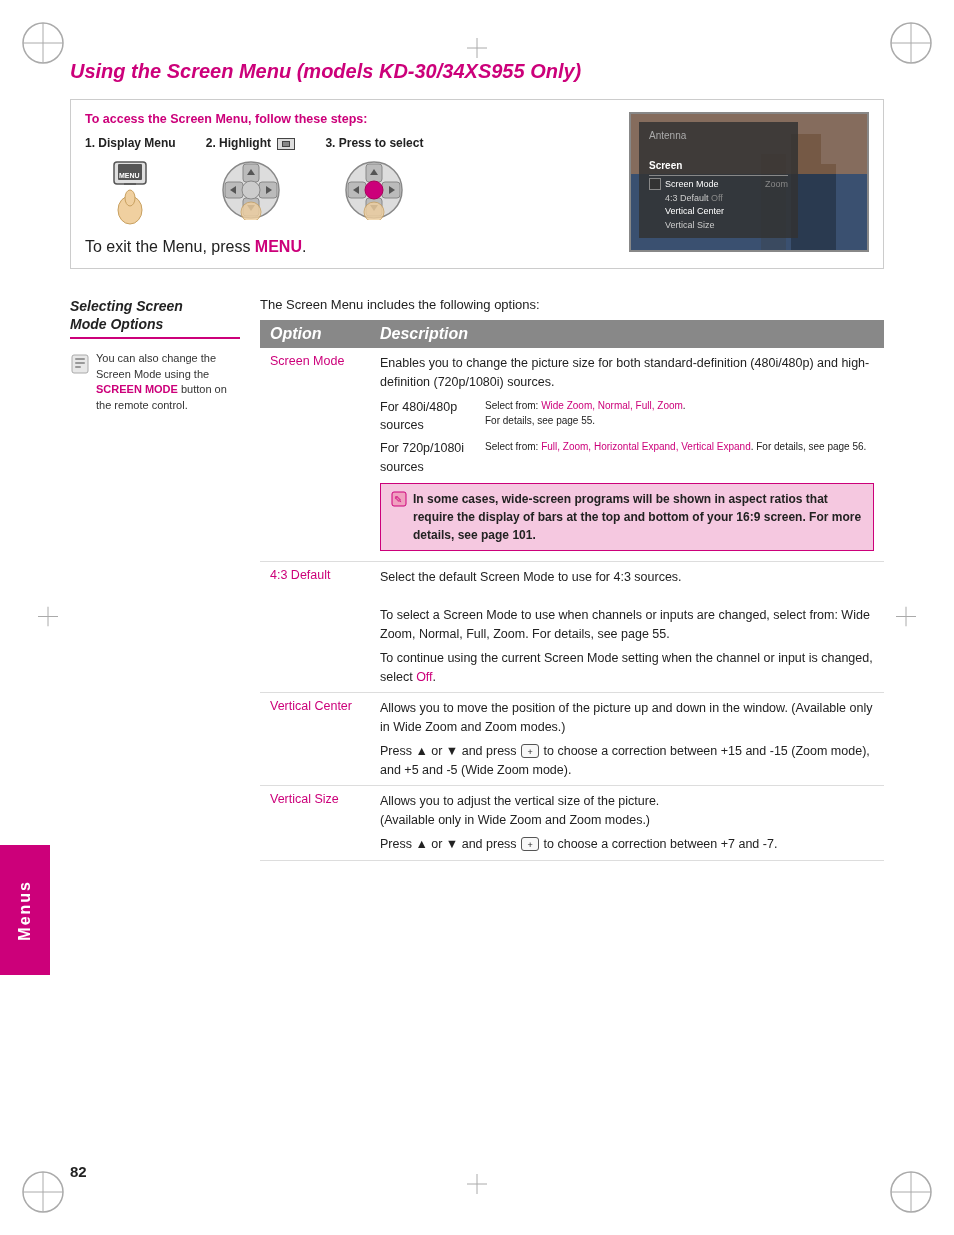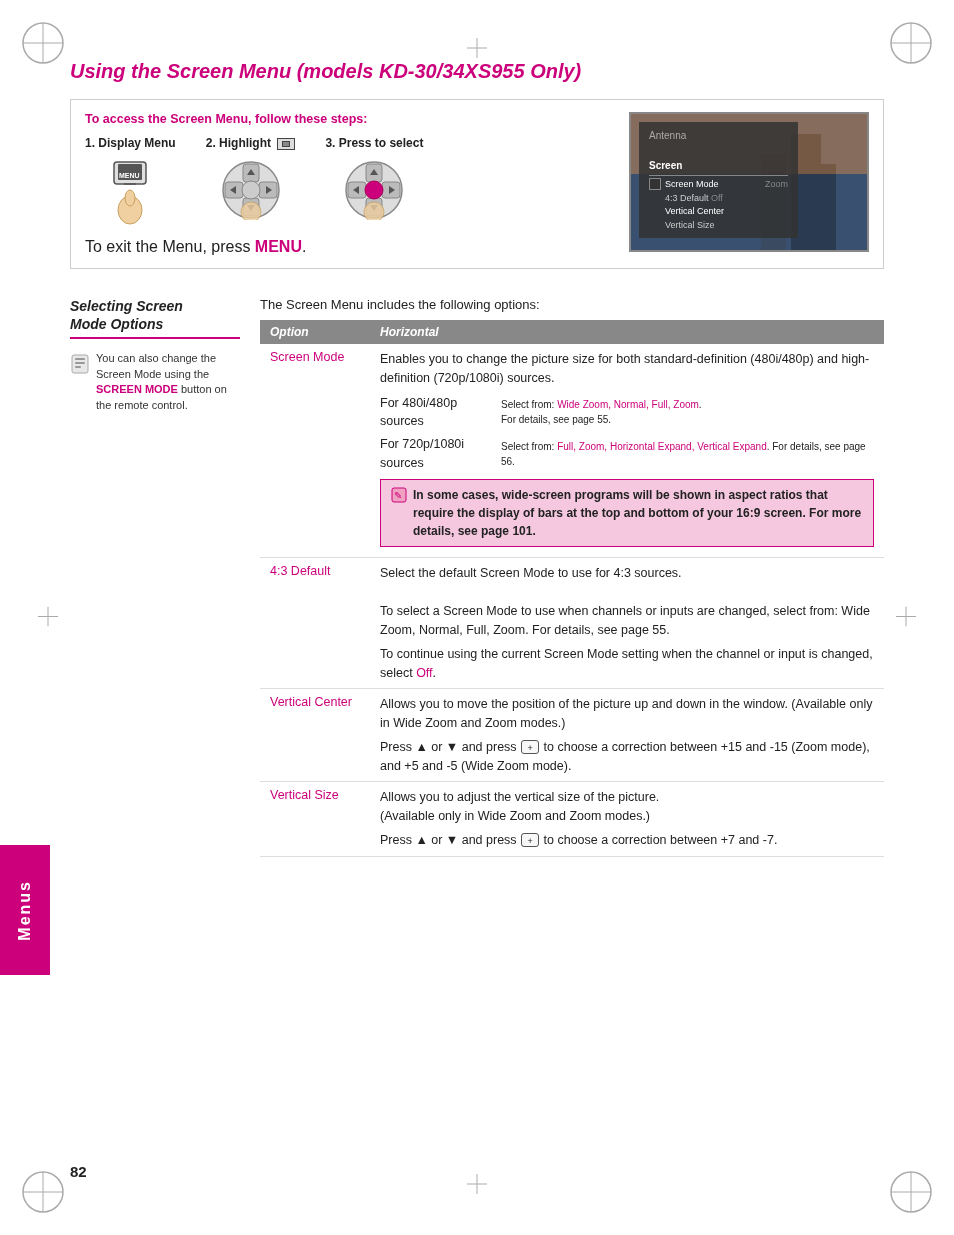--- a/index.html
+++ b/index.html
@@ -193,21 +193,21 @@
       width: 100%;
       border-collapse: collapse;
       font-size: 12.5px;
     }
 
     .options-table th {
       background: #888;
       color: #fff;
       padding: 5px 10px;
       text-align: left;
-      font-size: 12px;
+      font-size: 16px;
       font-style: italic;
     }
 
     .options-table td {
       padding: 6px 10px;
       vertical-align: top;
       border-bottom: 1px solid #ddd;
     }
 
     .option-name {
@@ -290,23 +290,22 @@
       position: absolute;
       bottom: 55px;
       left: 70px;
       font-weight: bold;
       font-size: 15px;
     }
 
     
     .inner-sub {
       display: flex;
-      gap: 16px;
+      gap: 0;
       margin: 3px 0;
-      align-items: center;
     }
 
     .inner-sub-label {
       width: 105px;
       flex-shrink: 0;
       font-size: 12.5px;
     }
 
     .inner-sub-desc {
       flex: 1;
@@ -506,21 +505,21 @@
       </div>
     </div>
 
     <div class="right-col">
       <div style="font-size:13px; margin-bottom:8px;">The Screen Menu includes the following options:</div>
 
       <table class="options-table">
         <thead>
           <tr>
             <th>Option</th>
-            <th>Horizontal</th>
+            <th>Description</th>
           </tr>
         </thead>
         <tbody>
 
           <tr>
             <td class="option-name">
               <span class="link">Screen Mode</span>
             </td>
             <td class="desc-cell">
               <div>Enables you to change the picture size for both standard-definition (480i/480p) and high-definition (720p/1080i) sources.</div>

